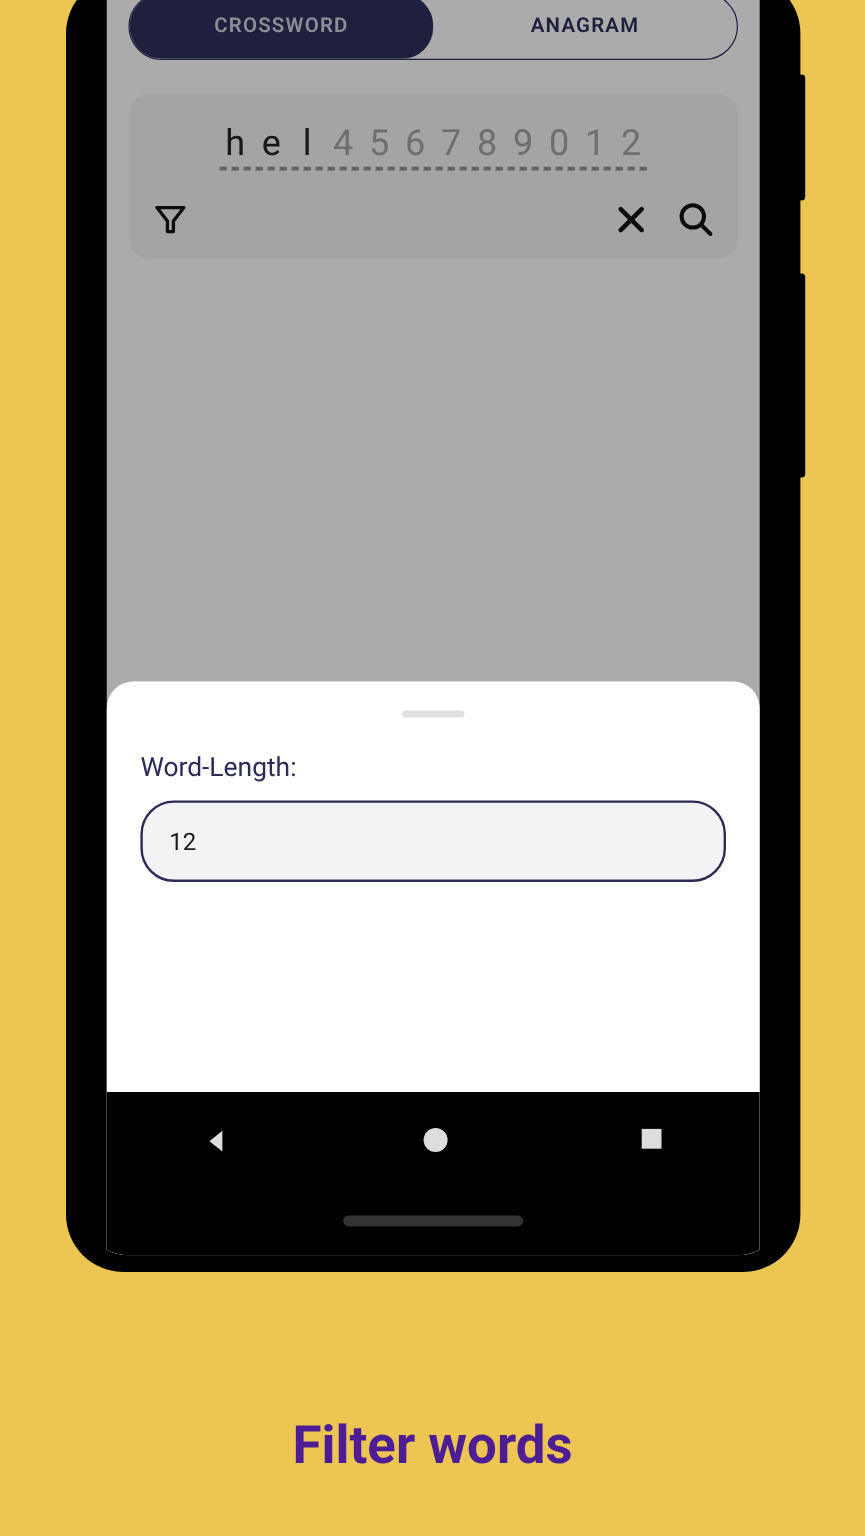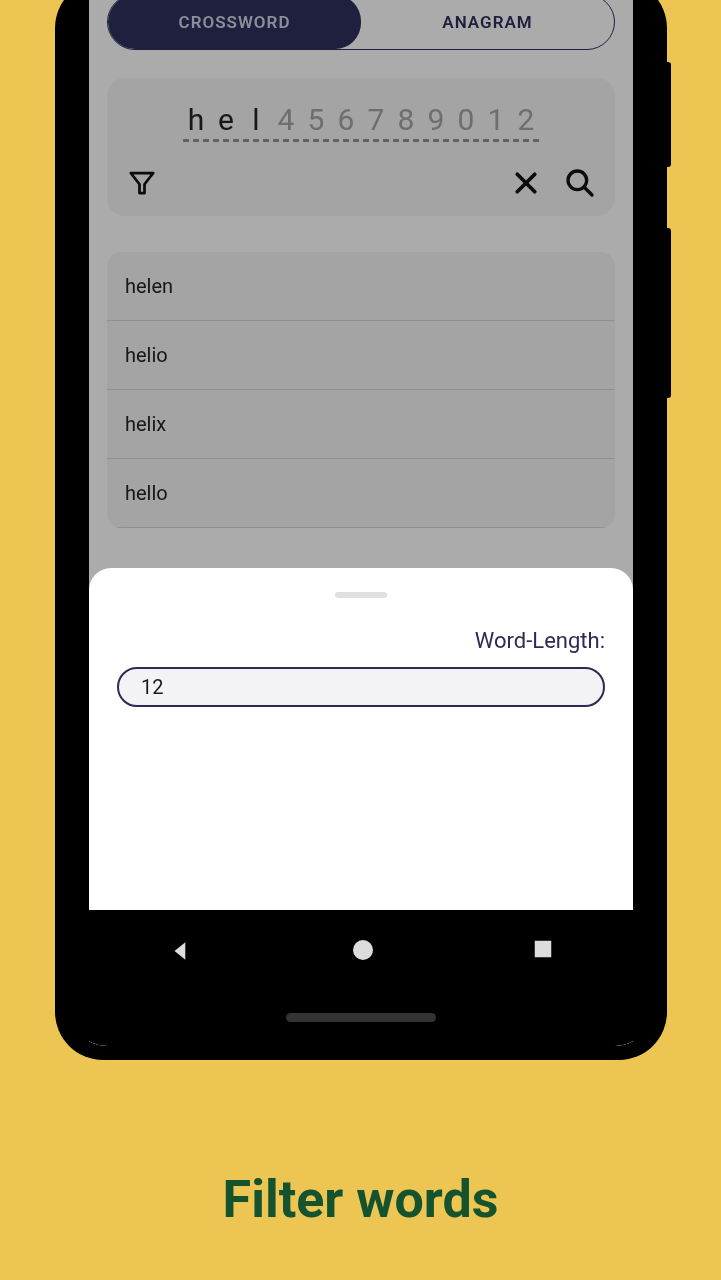--- a/index.html
+++ b/index.html
@@ -154,28 +154,27 @@
   width: 52px;
   height: 6px;
   background: #e0e0e0;
   border-radius: 3px;
   margin: 6px auto 30px;
 }
 .sheet-label {
   font-size: 22px;
   color: #2c2b56;
   margin-bottom: 14px;
-  text-align: right;
 }
 .sheet-field {
   width: 100%;
   border: 2px solid #2c2b56;
   border-radius: 28px;
   background: #f3f2f5;
-  padding: 6px 22px;
+  padding: 20px 22px;
   font-size: 20px;
   color: #1a1a1a;
   margin-bottom: 30px;
 }
 
 
 .navbar {
   position: absolute;
   bottom: 0; left:0; right:0;
   height: 136px;
@@ -197,23 +196,23 @@
   background: #333;
   border-radius: 5px;
 }
 
 
 .caption {
   position: absolute;
   bottom: 50px;
   left: 0; right: 0;
   text-align: center;
-  font-size: 52px;
+  font-size: 44px;
   font-weight: 700;
-  color: #14532d;
+  color: #4c1d95;
   font-family: "Segoe UI", Roboto, sans-serif;
 }
 </style>
 </head>
 <body>
 
 <div class="phone-frame">
   <div class="side-button-1"></div>
   <div class="side-button-2"></div>
   <div class="phone-inner">
@@ -253,26 +252,20 @@
           </div>
           <div class="icon-btn">
             <svg width="32" height="32" viewBox="0 0 24 24" fill="none" stroke="#111" stroke-width="2.5" stroke-linecap="round">
                 <circle cx="10" cy="10" r="7"></circle>
                 <line x1="21" y1="21" x2="15" y2="15"></line>
               </svg>
           </div>
         </div>
       </div>
 
-      <div class="results">
-        <div class="result-item">helen</div>
-        <div class="result-item">helio</div>
-        <div class="result-item">helix</div>
-        <div class="result-item">hello</div>
-      </div>
 
       <div class="dimmed"></div>
 
       <div class="sheet">
         <div class="sheet-handle"></div>
         <div class="sheet-label">Word-Length:</div>
         <div class="sheet-field">12</div>
       </div>
 
       <div class="navbar">

